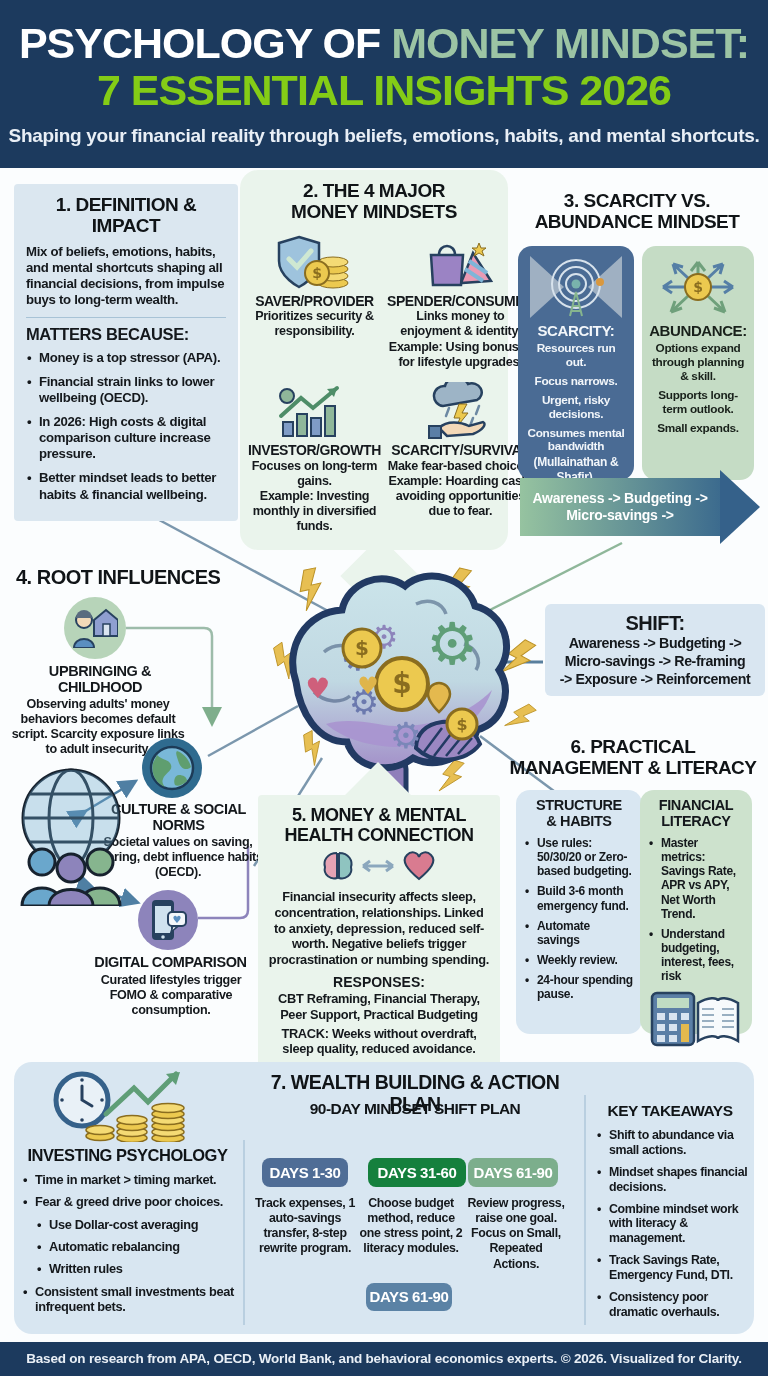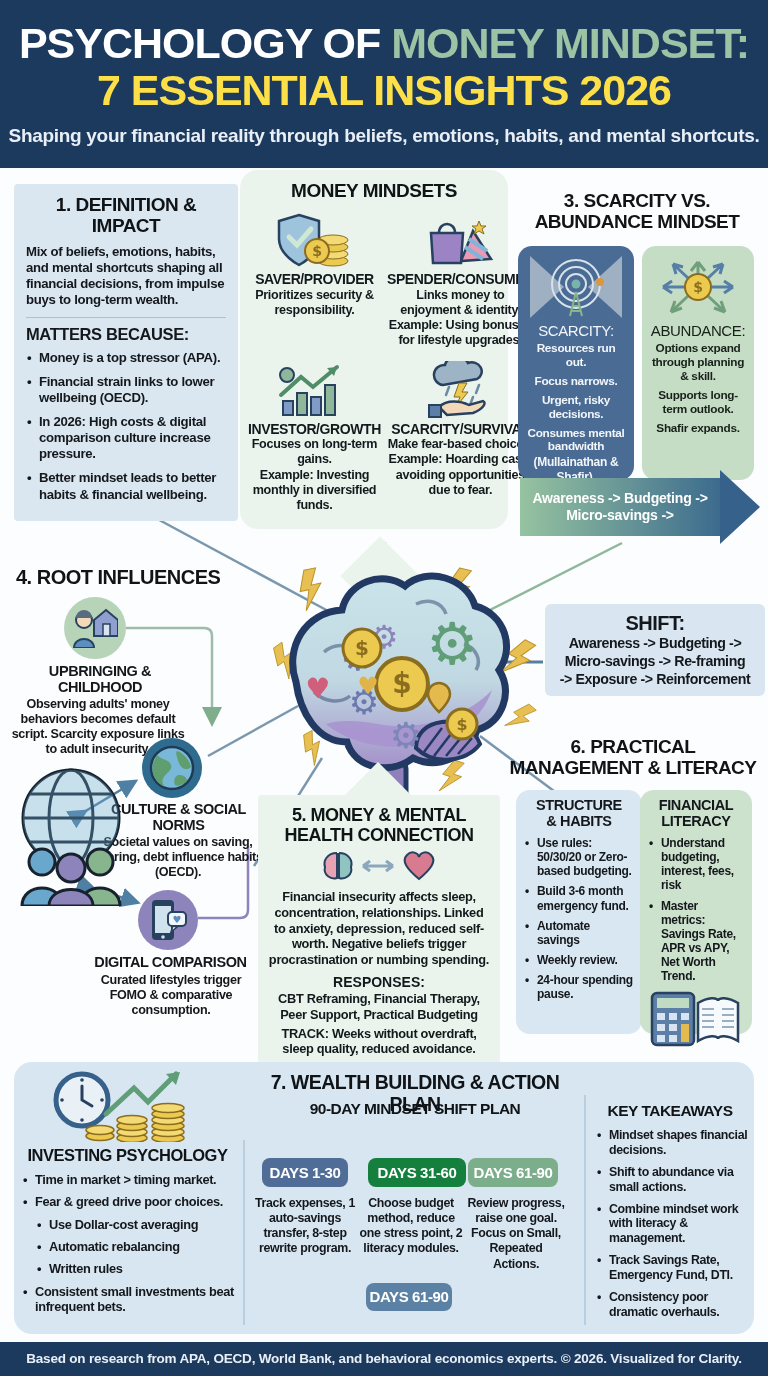--- a/index.html
+++ b/index.html
@@ -4,21 +4,21 @@
 <style>
   html,body{margin:0;padding:0;background:#fff;}
   #page{position:relative;width:768px;height:1376px;overflow:hidden;
         background:#fbfdfe;font-family:"Liberation Sans",sans-serif;color:#14181c;}
   .abs{position:absolute;}
   svg{display:block;}
   
   #header{left:0;top:0;width:768px;height:168px;background:#1c3a5e;text-align:center;}
   #header .t1{margin-top:20px;font-size:43px;font-weight:bold;letter-spacing:-1px;color:#fff;line-height:1.1;}
   #header .t1 .green{color:#9cc4a4;}
-  #header .t2{font-size:43px;font-weight:bold;letter-spacing:-1px;color:#fde047;line-height:1.1;}
+  #header .t2{font-size:43px;font-weight:bold;letter-spacing:-1px;color:#84cc16;line-height:1.1;}
   #header .sub{margin-top:10px;font-size:19px;font-weight:bold;color:#e9eff6;letter-spacing:-0.3px;}
   #footer{left:0;top:1342px;width:768px;height:34px;background:#1c3a5e;color:#e9eff6;
           font-size:13.5px;font-weight:bold;text-align:center;line-height:34px;letter-spacing:-0.2px;}
   
   .card{border-radius:4px;box-sizing:border-box;}
   .sec-title{font-weight:bold;color:#101417;text-align:center;letter-spacing:-0.5px;line-height:1.12;}
   .b{position:relative;padding-left:13px;margin-bottom:8px;}
   .b::before{content:"•";position:absolute;left:1px;top:0;}
   .bold{font-weight:bold;}
   .diamond{position:absolute;transform:rotate(45deg);}
@@ -31,21 +31,21 @@
   #card2{left:240px;top:170px;width:268px;background:#eaf4ec;padding:10px 8px 16px;border-radius:18px;}
   .mindgrid{display:grid;grid-template-columns:1fr 1fr;gap:8px 6px;margin-top:6px;}
   .mind{text-align:center;font-size:12.6px;font-weight:bold;letter-spacing:-0.3px;line-height:1.2;}
   .mind .nm{font-size:14px;letter-spacing:-0.4px;margin-top:2px;}
   .mind .ic{height:62px;display:flex;align-items:flex-end;justify-content:center;margin-bottom:2px;}
   
   #s3title{left:512px;top:190px;width:250px;font-size:19px;}
   .s3card{top:246px;border-radius:14px;padding:8px 7px;box-sizing:border-box;text-align:center;}
   #scarcity{left:518px;width:116px;height:234px;background:#4a6b94;color:#f2f6fa;}
   #abundance{left:642px;width:112px;height:234px;background:#c5dcc5;color:#18201a;}
-  .s3card .lbl{font-size:15px;font-weight:normal;letter-spacing:-0.4px;margin:2px 0 3px;}
+  .s3card .lbl{font-size:15px;font-weight:bold;letter-spacing:-0.4px;margin:2px 0 3px;}
   .s3card .pt{font-size:11.8px;font-weight:bold;letter-spacing:-0.3px;line-height:1.18;margin-bottom:5px;}
   .s3card .pt.small{font-size:12px;text-align:center;}
   #banner{left:520px;top:478px;width:200px;height:58px;background:linear-gradient(90deg,#96c3a0,#3c6b8e);
           color:#fff;font-size:14px;font-weight:bold;text-align:center;display:flex;flex-direction:column;
           justify-content:center;line-height:1.25;letter-spacing:-0.2px;}
   #banner-head{left:720px;top:470px;width:0;height:0;border-top:37px solid transparent;
           border-bottom:37px solid transparent;border-left:40px solid #35618a;}
   
   #s4title{left:16px;top:566px;width:230px;font-size:20px;text-align:left;}
   .circ{border-radius:50%;display:flex;align-items:center;justify-content:center;}
@@ -149,20 +149,21 @@
     <div class="matters">MATTERS BECAUSE:</div>
     <div class="b">Money is a top stressor (APA).</div>
     <div class="b">Financial strain links to lower wellbeing (OECD).</div>
     <div class="b">In 2026: High costs &amp; digital comparison culture increase pressure.</div>
     <div class="b">Better mindset leads to better habits &amp; financial wellbeing.</div>
   </div>
 
   <div class="diamond abs" style="left:352px;top:548px;width:56px;height:56px;background:#eaf4ec;"></div>
   <div id="card2" class="abs card">
     <div class="sec-title" style="font-size:19px;">
+      <span style="display:block;">2. THE 4 MAJOR</span>
       <span style="display:block;">MONEY MINDSETS</span>
     </div>
     <div class="mindgrid">
       <div class="mind">
         <div class="ic">
             <svg width="78" height="58" viewBox="0 0 78 58">
           <ellipse cx="58" cy="50" rx="15" ry="5" fill="#ecc94f" stroke="#8a6d1f"></ellipse>
               <ellipse cx="58" cy="43" rx="15" ry="5" fill="#f4da74" stroke="#8a6d1f"></ellipse>
               <ellipse cx="58" cy="36" rx="15" ry="5" fill="#ecc94f" stroke="#8a6d1f"></ellipse>
               <ellipse cx="58" cy="29" rx="15" ry="5" fill="#f4da74" stroke="#8a6d1f"></ellipse>
@@ -254,21 +255,21 @@
         <path d="M53,42 L70,58 M70,58 l-4,-11 M70,58 l-11,-4" fill="none" stroke="#6fa07b" stroke-width="3"></path>
         <path d="M33,24 L18,10 M18,10 l3,10 M18,10 l10,3" fill="none" stroke="#557fa6" stroke-width="3"></path>
         <path d="M53,24 L68,10 M68,10 l-3,10 M68,10 l-10,3" fill="none" stroke="#557fa6" stroke-width="3"></path>
       </g>
       <circle cx="43" cy="33" r="13" fill="#ecc94f" stroke="#8a6d1f" stroke-width="2"></circle>
       <text x="43" y="38" font-size="14" font-weight="bold" text-anchor="middle" fill="#8a6d1f" font-family="'DejaVu Sans',sans-serif">$</text>
     </svg>
     <div class="lbl">ABUNDANCE:</div>
     <div class="pt">Options expand through planning &amp; skill.</div>
     <div class="pt">Supports long-term outlook.</div>
-    <div class="pt">Shafir expands.</div>
+    <div class="pt">Small expands.</div>
   </div>
   <div id="banner" class="abs">
     <span>Awareness -&gt; Budgeting -&gt;</span>
     <span>Micro-savings -&gt;</span>
   </div>
   <div id="banner-head" class="abs"></div>
 
   <div id="s4title" class="abs sec-title">4. ROOT INFLUENCES</div>
   <div class="abs circ" style="left:64px;top:597px;width:62px;height:62px;background:#b7d4b9;">
     <svg width="46" height="40" viewBox="0 0 46 40">
@@ -394,22 +395,22 @@
     <div class="b">Build 3-6 month emergency fund.</div>
     <div class="b">Automate savings</div>
     <div class="b">Weekly review.</div>
     <div class="b">24-hour spending pause.</div>
   </div>
   <div id="literacy" class="abs s6card">
     <div class="tt">
       <span style="display:block;">FINANCIAL</span>
       <span style="display:block;">LITERACY</span>
     </div>
+    <div class="b">Master metrics: Savings Rate, APR vs APY, Net Worth Trend.</div>
     <div class="b">Understand budgeting, interest, fees, risk</div>
-    <div class="b">Master metrics: Savings Rate, APR vs APY, Net Worth Trend.</div>
     <svg width="92" height="58" viewBox="0 0 92 58" style="margin:2px auto 0;">
       <rect x="2" y="4" width="42" height="52" rx="5" fill="#5b7fa6" stroke="#27415f" stroke-width="2.5"></rect>
       <rect x="7" y="9" width="32" height="10" fill="#bfdcc3"></rect>
       <g fill="#d9e4f0">
           <rect x="7" y="24" width="8" height="7"></rect>
           <rect x="19" y="24" width="8" height="7"></rect>
           <rect x="31" y="24" width="8" height="7"></rect>
       <rect x="7" y="35" width="8" height="7"></rect>
           <rect x="19" y="35" width="8" height="7"></rect>
           <rect x="7" y="46" width="8" height="7"></rect>
@@ -467,21 +468,21 @@
   <div class="pill" style="left:262px;top:1158px;width:86px;background:#4f6d96;">DAYS 1-30</div>
   <div class="pill" style="left:368px;top:1158px;width:98px;background:#15803d;">DAYS 31-60</div>
   <div class="pill" style="left:468px;top:1158px;width:90px;background:#7cae8c;">DAYS 61-90</div>
   <div class="phase" style="left:252px;width:106px;">Track expenses, 1 auto-savings transfer, 8-step rewrite program.</div>
   <div class="phase" style="left:358px;width:106px;">Choose budget method, reduce one stress point, 2 literacy modules.</div>
   <div class="phase" style="left:466px;width:100px;">Review progress, raise one goal. Focus on Small, Repeated Actions.</div>
   <div class="pill" style="left:366px;top:1283px;width:86px;height:28px;line-height:28px;background:#5b82a5;">DAYS 61-90</div>
 
   <div id="kt-title" class="abs sec-title">KEY TAKEAWAYS</div>
   <div id="kt-list" class="abs">
+    <div class="b">Shift to abundance via small actions.</div>
     <div class="b">Mindset shapes financial decisions.</div>
-    <div class="b">Shift to abundance via small actions.</div>
     <div class="b">Combine mindset work with literacy &amp; management.</div>
     <div class="b">Track Savings Rate, Emergency Fund, DTI.</div>
     <div class="b">Consistency poor dramatic overhauls.</div>
   </div>
 
   <div id="footer" class="abs">Based on research from APA, OECD, World Bank, and behavioral economics experts. © 2026. Visualized for Clarity.</div>
 </div>
 
 </body></html>

